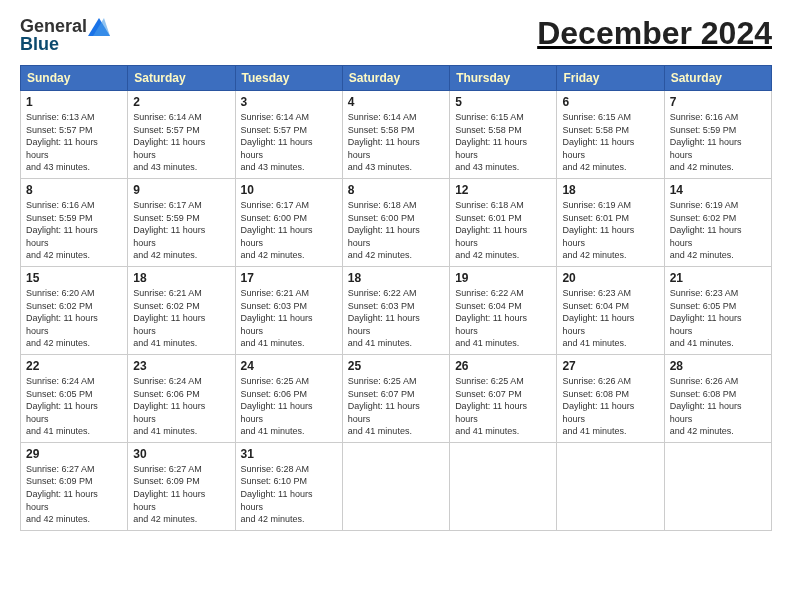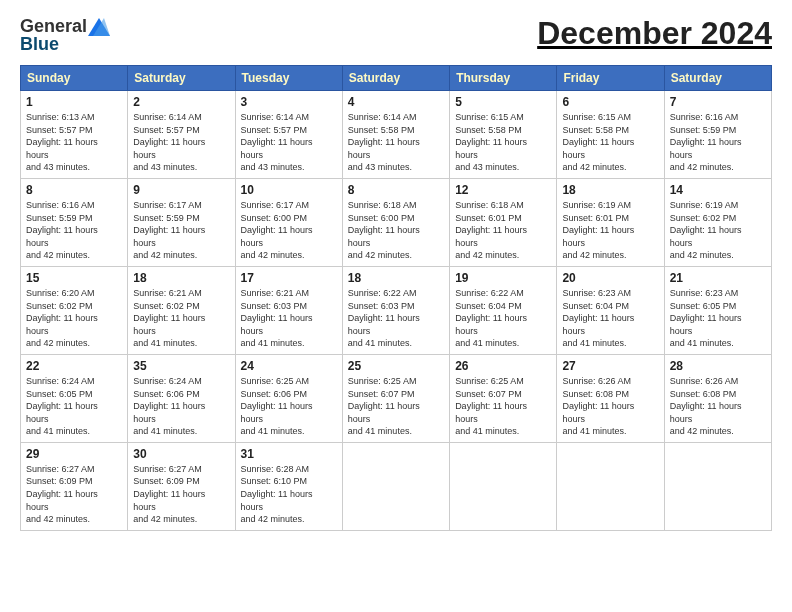--- a/index.html
+++ b/index.html
@@ -215,21 +215,21 @@
         <span class="day-num">21</span>
         <div class="day-info">Sunrise: 6:23 AM<br>Sunset: 6:05 PM<br>Daylight: 11 hours hours<br>and 41 minutes.</div>
           </td>
         </tr>
         <tr>
           <td>
         <span class="day-num">22</span>
         <div class="day-info">Sunrise: 6:24 AM<br>Sunset: 6:05 PM<br>Daylight: 11 hours hours<br>and 41 minutes.</div>
           </td>
           <td>
-        <span class="day-num">35</span>
+        <span class="day-num">23</span>
         <div class="day-info">Sunrise: 6:24 AM<br>Sunset: 6:06 PM<br>Daylight: 11 hours hours<br>and 41 minutes.</div>
           </td>
           <td>
         <span class="day-num">24</span>
         <div class="day-info">Sunrise: 6:25 AM<br>Sunset: 6:06 PM<br>Daylight: 11 hours hours<br>and 41 minutes.</div>
           </td>
           <td>
         <span class="day-num">25</span>
         <div class="day-info">Sunrise: 6:25 AM<br>Sunset: 6:07 PM<br>Daylight: 11 hours hours<br>and 41 minutes.</div>
           </td>

